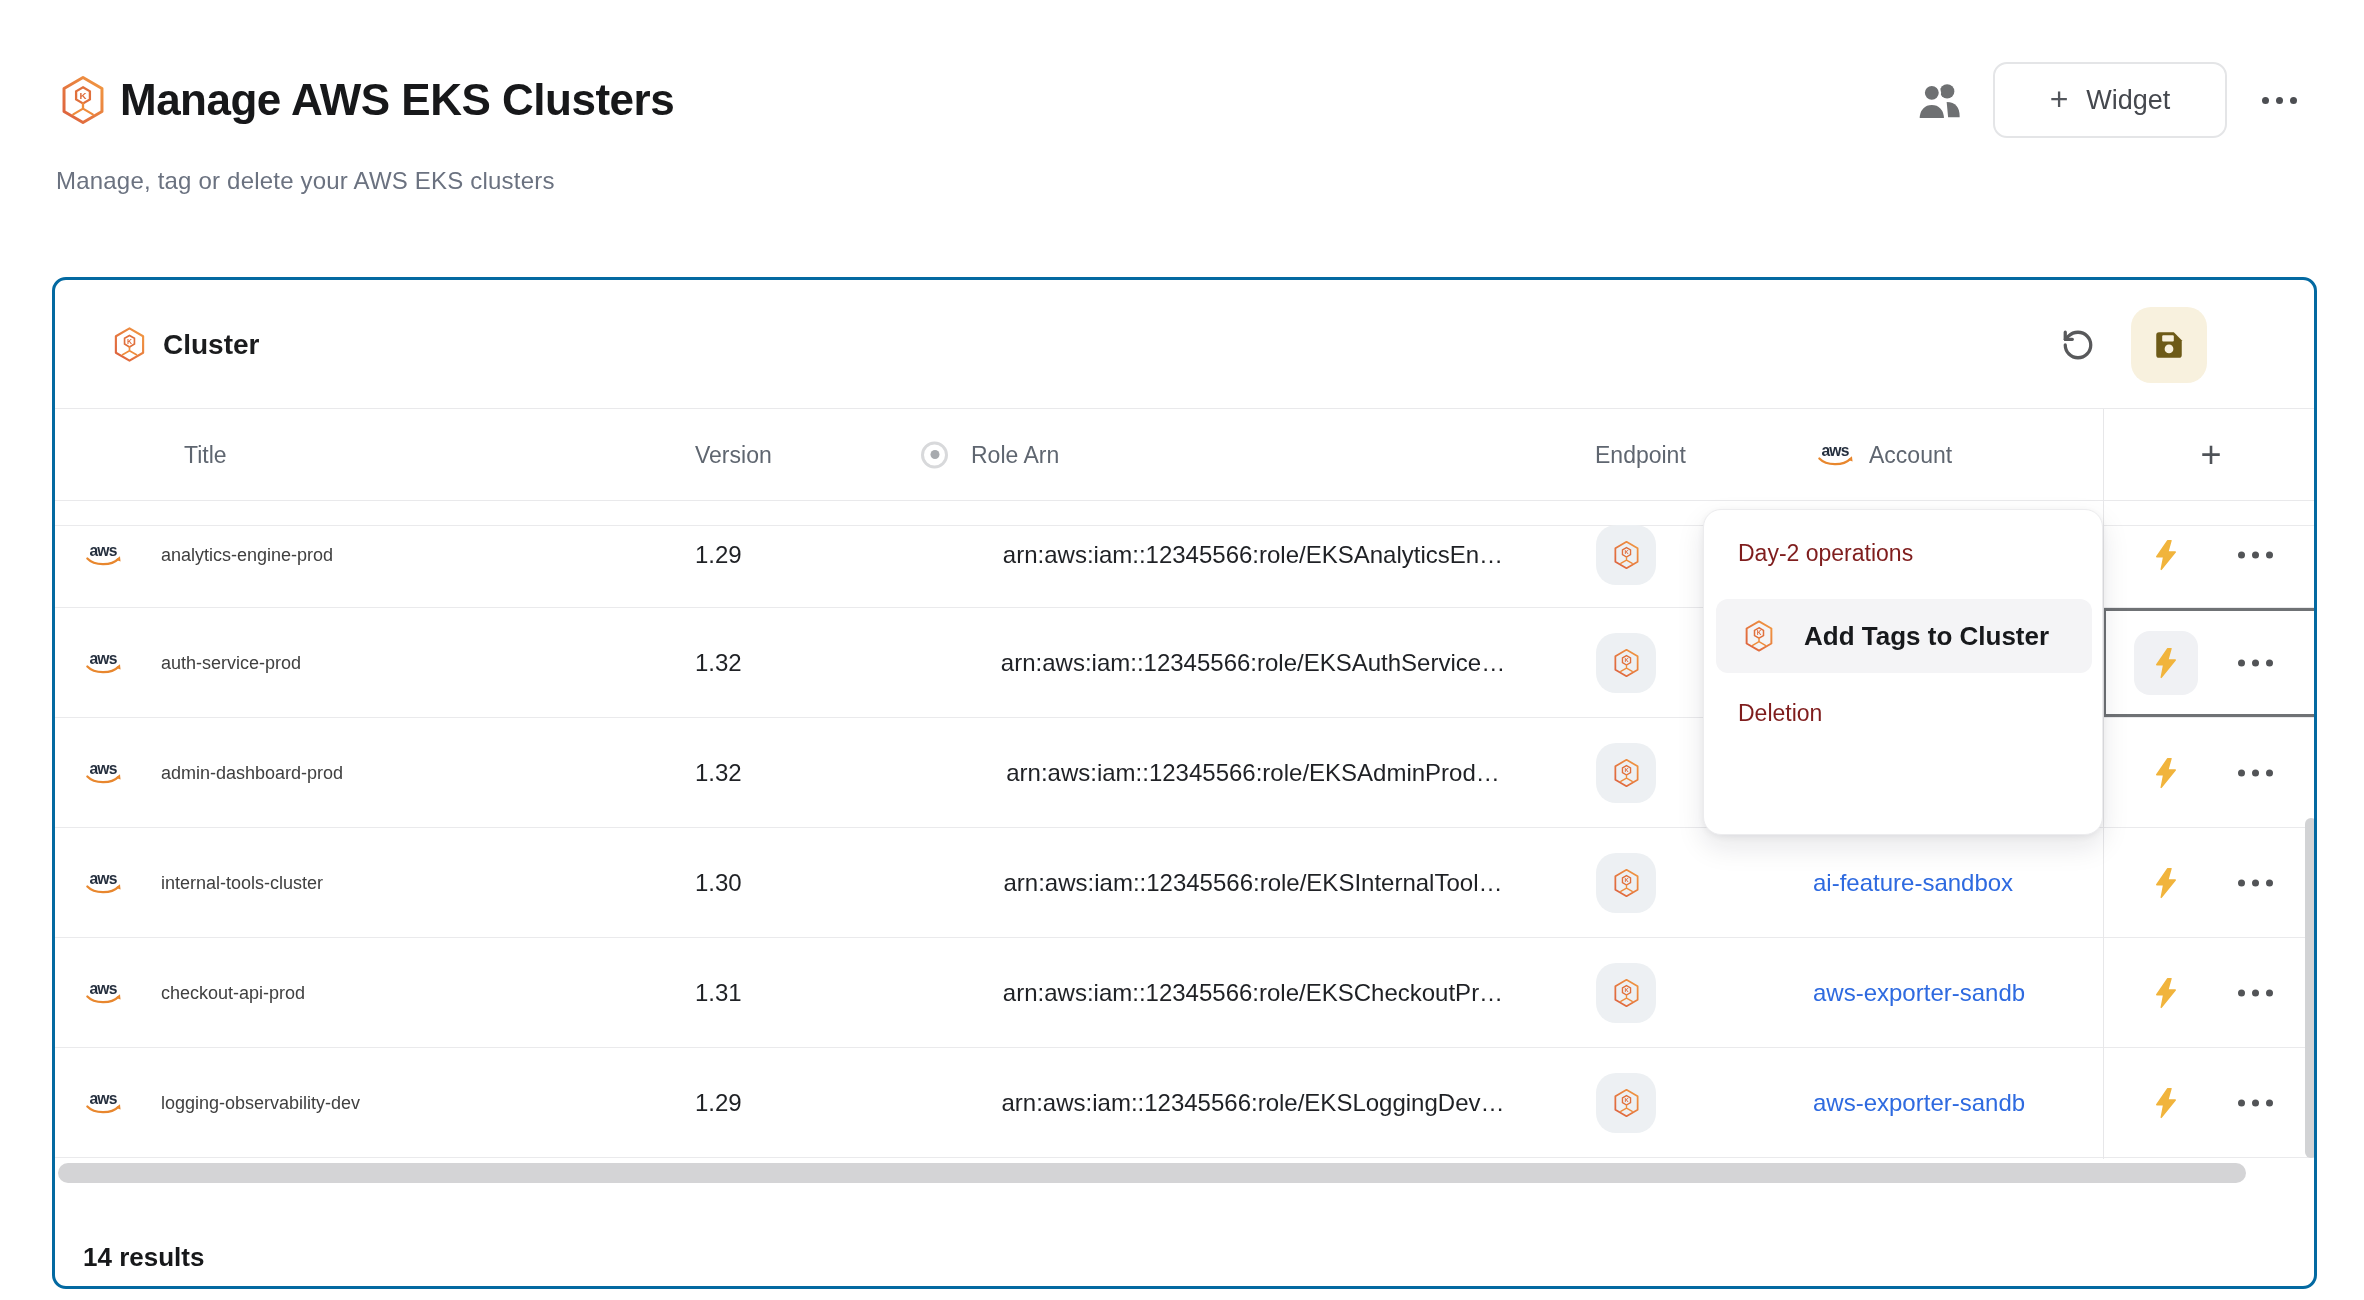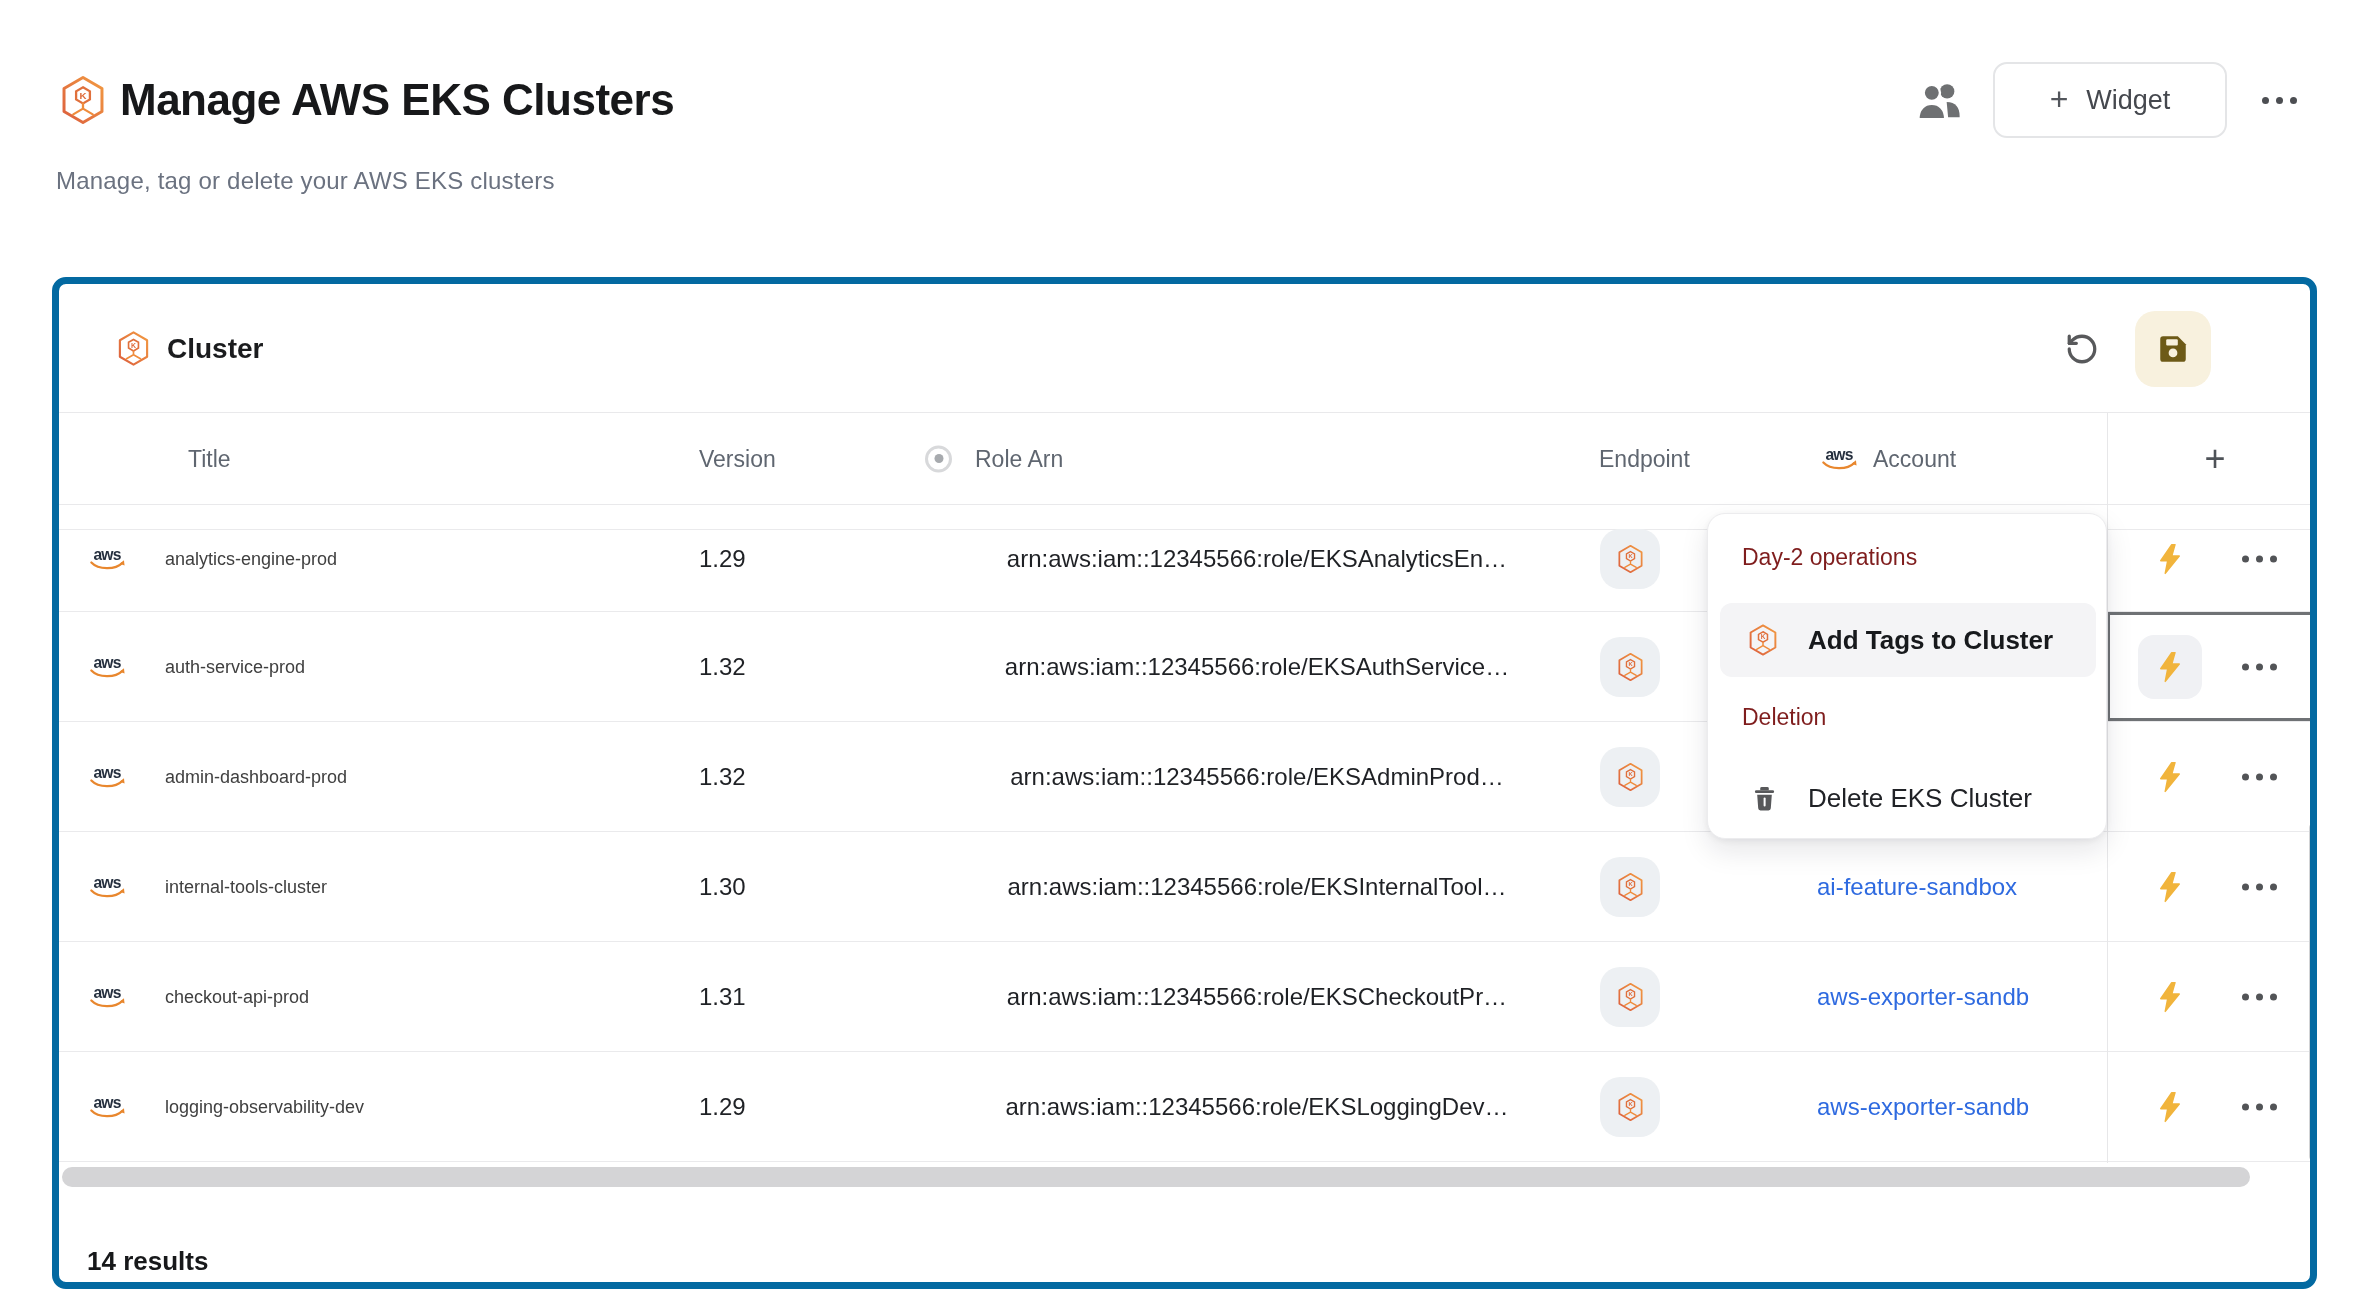--- a/index.html
+++ b/index.html
@@ -18,21 +18,21 @@
                 border:2px solid #e4e5e7; border-radius:14px; background:#fff; cursor:pointer;
                 display:flex; align-items:center; justify-content:center; gap:18px; }
   .widget-btn .plus { font-size:32px; font-weight:400; color:#53565c; line-height:1; margin-top:-3px; }
   .widget-btn .lbl { font-size:27px; font-weight:500; color:#45484e; }
   .dots { display:flex; gap:7px; align-items:center; cursor:pointer; }
   .dots i { width:7px; height:7px; border-radius:50%; background:#4c4e52; }
   .top-dots { position:absolute; left:2262px; top:97px; }
 
   
   .card { position:absolute; left:52px; top:277px; width:2265px; height:1012px;
-          background:#fff; border:7px solid #0369a1; border-radius:14px; overflow:hidden; }
+          background:#fff; border:3px solid #0369a1; border-radius:14px; overflow:hidden; }
 
   .card-header { position:absolute; left:0; top:0; width:100%; height:129px; border-bottom:1px solid #e9e9eb; }
   .card-header .eks-ic { position:absolute; left:58px; top:46px; width:33px; height:37px; }
   .card-title { position:absolute; left:108px; top:49px; font-size:28px; font-weight:600; color:#1b1c1e; }
   .undo-btn { position:absolute; left:2006px; top:48px; width:34px; height:34px; cursor:pointer; }
   .save-btn { position:absolute; left:2076px; top:27px; width:76px; height:76px; border-radius:20px;
               background:#f8f1de; cursor:pointer; display:flex; align-items:center; justify-content:center; }
 
   
   .thead { position:absolute; left:0; top:129px; width:100%; height:92px; border-bottom:1px solid #e9e9eb; }
@@ -363,22 +363,16 @@
 
     <div class="menu">
       <div class="menu-label s1">Day-2 operations</div>
       <div class="menu-item1">
         <svg class="ic">
             <use href="#sym-eks"></use>
           </svg>
         <span class="txt">Add Tags to Cluster</span>
       </div>
       <div class="menu-label s2">Deletion</div>
-      <div class="menu-item2">
-        <svg class="ic">
-            <use href="#sym-trash"></use>
-          </svg>
-        <span class="txt">Delete EKS Cluster</span>
-      </div>
     </div>
 
   </section>
 </div>
 
 </body></html>

